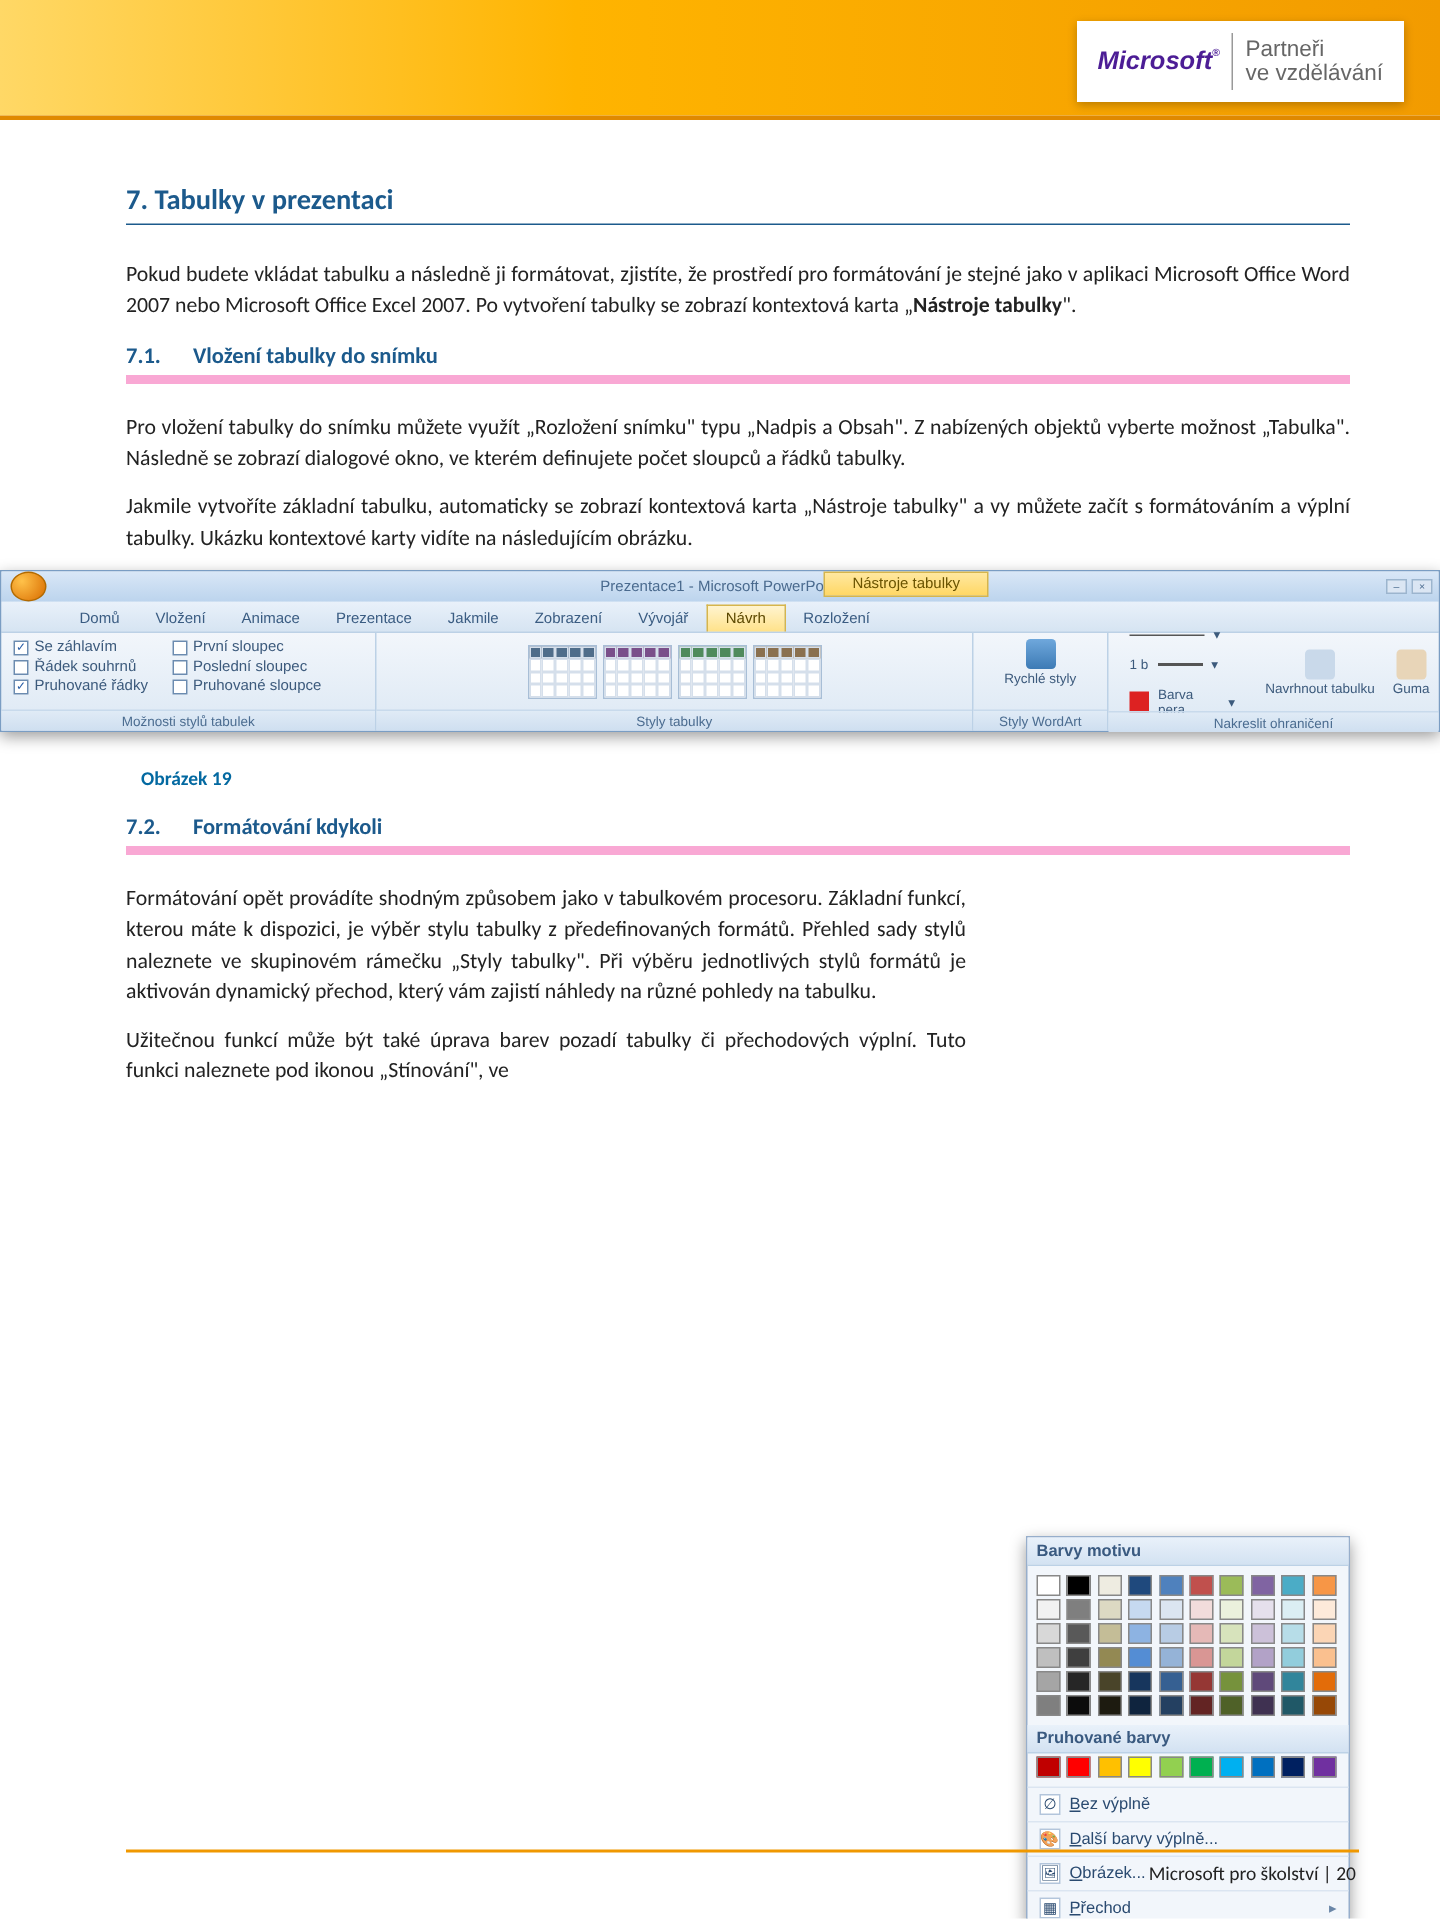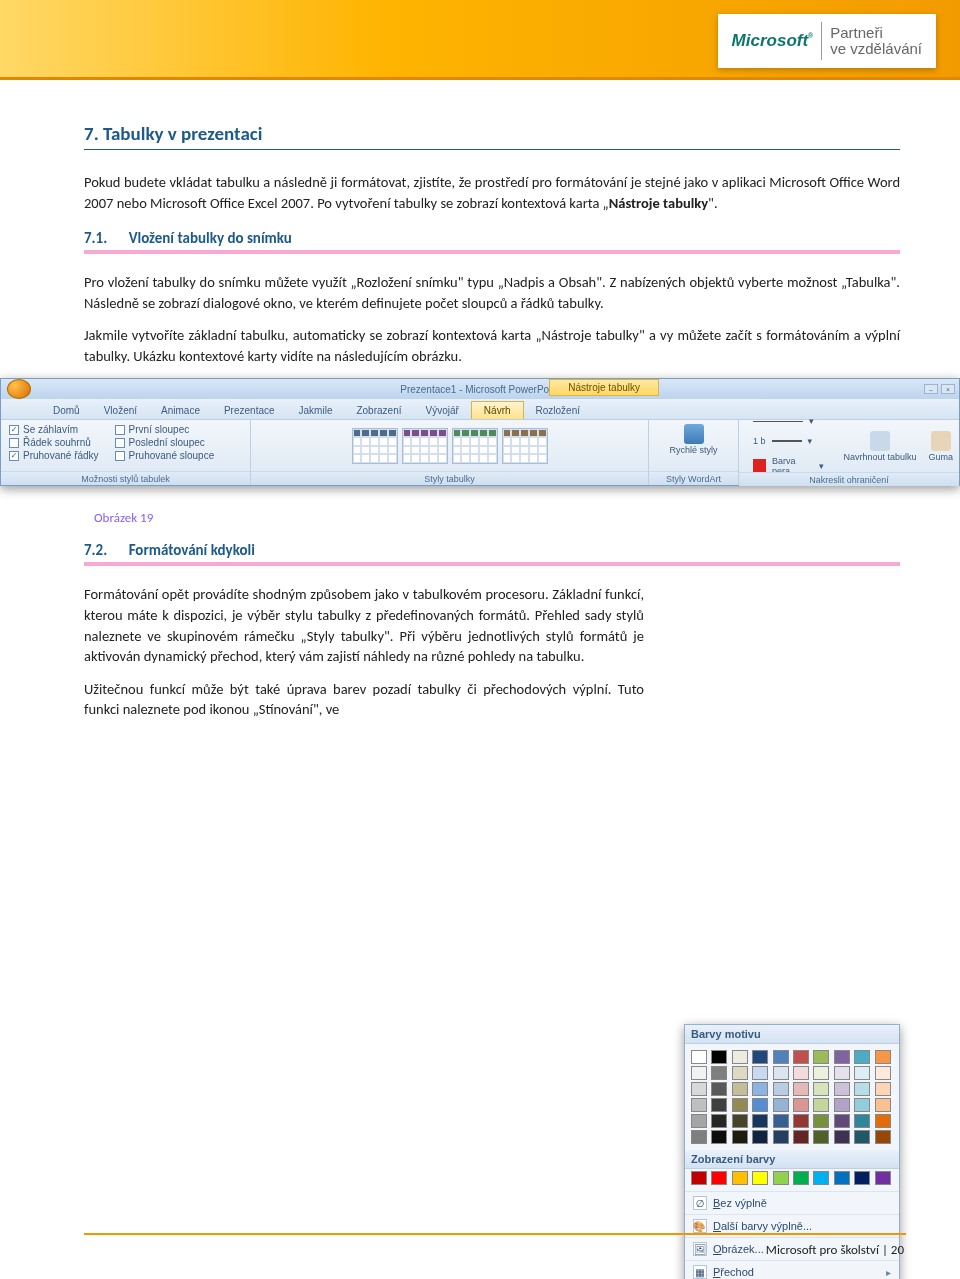--- a/index.html
+++ b/index.html
@@ -29,21 +29,21 @@
     padding: 8px 14px;
     box-shadow: 0 2px 6px rgba(0,0,0,.25);
     display: flex;
     align-items: center;
     gap: 8px;
   }
   .ms-word {
     font-family: "Segoe UI", Arial, sans-serif;
     font-weight: 600;
     font-size: 17px;
-    color: #0f766e;
+    color: #4c1d95;
     display: flex;
     align-items: center;
   }
   .ms-bold { font-style: italic; font-weight: 700; }
   .ms-reg { font-size: 7px; align-self: flex-start; padding-top:1px;}
   .sep-bar { width: 1px; height: 38px; background: #999; }
   .ptn { color:#666; font-size:15px; line-height:1.1; font-family:"Segoe UI",Arial,sans-serif;}
   .content {
     position: absolute;
     left: 84px;
@@ -60,21 +60,21 @@
   }
   .para {
     text-align: justify;
     line-height: 1.42;
     margin-bottom: 12px;
   }
   h2.sub {
     color: #1c5a8c;
     font-size: 15px;
     font-weight: 700;
-    border-bottom: 4px solid #f9a8d4;
+    border-bottom: 6px solid #f9a8d4;
     padding-bottom: 3px;
     margin: 16px 0 18px 0;
   }
   h2.sub .num { margin-right: 18px; }
   .ribbon-figure {
     width: 960px;
     margin-left: -84px;
     margin-top: 8px;
     margin-bottom: 10px;
     box-shadow: 0 3px 10px rgba(0,0,0,.4);
@@ -155,23 +155,23 @@
   .style-thumb.t1 div:nth-child(-n+5){background:#4f6d8a;}
   .style-thumb.t2 div:nth-child(-n+5){background:#7a4f8a;}
   .style-thumb.t3 div:nth-child(-n+5){background:#4f8a5c;}
   .style-thumb.t4 div:nth-child(-n+5){background:#8a704f;}
   .style-thumb div{border:0.5px solid #d5dfeb;}
   .btncol{display:flex;flex-direction:column;align-items:center;justify-content:center;padding:4px 6px;font-size:9px;color:#3c5a7c;gap:1px;white-space:nowrap;}
   .btncol .ic{width:20px;height:20px;background:#7fa4c9;border-radius:3px;}
   .smrow{display:flex;gap:6px;align-items:center;padding:4px 8px;font-size:9px;color:#3c5a7c;}
   .pen-ic{width:14px;height:14px;}
   .caption {
-    color: #8b5cf6;
+    color: #0369a1;
     font-size: 13px;
-    font-weight: 400;
+    font-weight: 700;
     margin: 24px 0 10px 10px;
   }
   .narrow-block {
     width: 560px;
   }
   .float-panel {
     position: absolute;
     right: 0;
     top: 902px;
     width: 216px;
@@ -486,21 +486,21 @@
         <div class="sw" style="background: rgb(12, 12, 12);"></div>
         <div class="sw" style="background: rgb(29, 27, 16);"></div>
         <div class="sw" style="background: rgb(15, 36, 62);"></div>
         <div class="sw" style="background: rgb(36, 64, 97);"></div>
         <div class="sw" style="background: rgb(99, 36, 35);"></div>
         <div class="sw" style="background: rgb(79, 97, 40);"></div>
         <div class="sw" style="background: rgb(63, 49, 81);"></div>
         <div class="sw" style="background: rgb(32, 88, 103);"></div>
         <div class="sw" style="background: rgb(151, 72, 6);"></div>
       </div>
-    <div class="fp-hdr">Zobrazení barvy</div>
+    <div class="fp-hdr">Pruhované barvy</div>
     <div class="swatch-row" id="std-swatches">
         <div class="sw" style="background: rgb(192, 0, 0);"></div>
         <div class="sw" style="background: rgb(255, 0, 0);"></div>
         <div class="sw" style="background: rgb(255, 192, 0);"></div>
         <div class="sw" style="background: rgb(255, 255, 0);"></div>
         <div class="sw" style="background: rgb(146, 208, 80);"></div>
         <div class="sw" style="background: rgb(0, 176, 80);"></div>
         <div class="sw" style="background: rgb(0, 176, 240);"></div>
         <div class="sw" style="background: rgb(0, 112, 192);"></div>
         <div class="sw" style="background: rgb(0, 32, 96);"></div>

